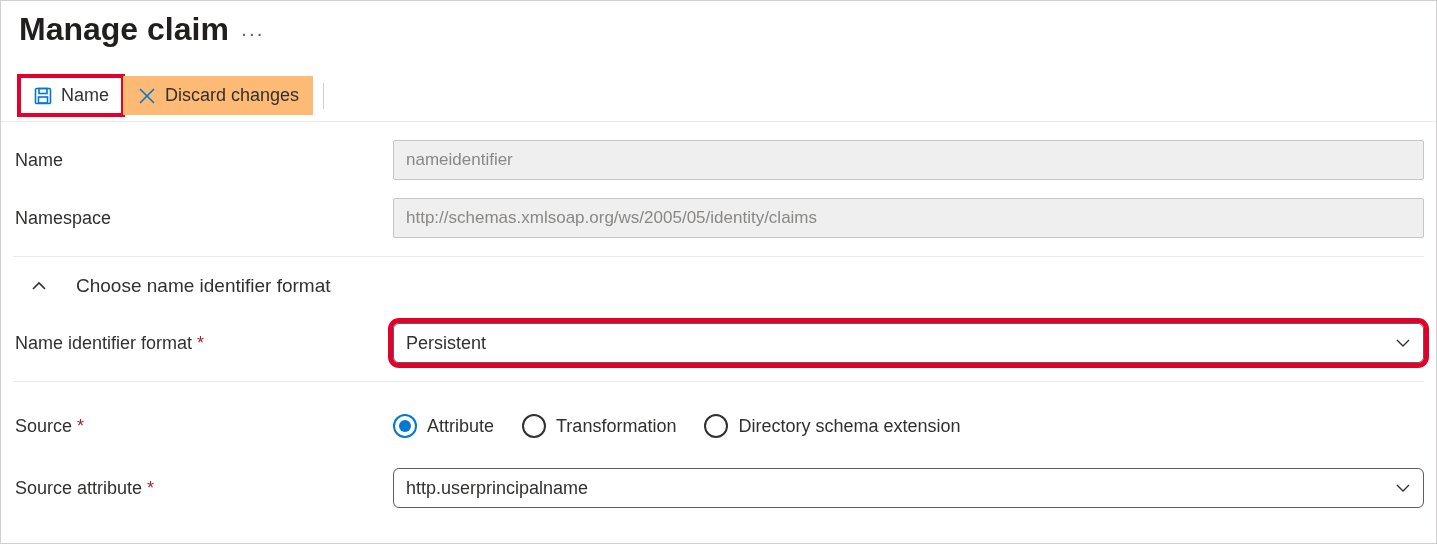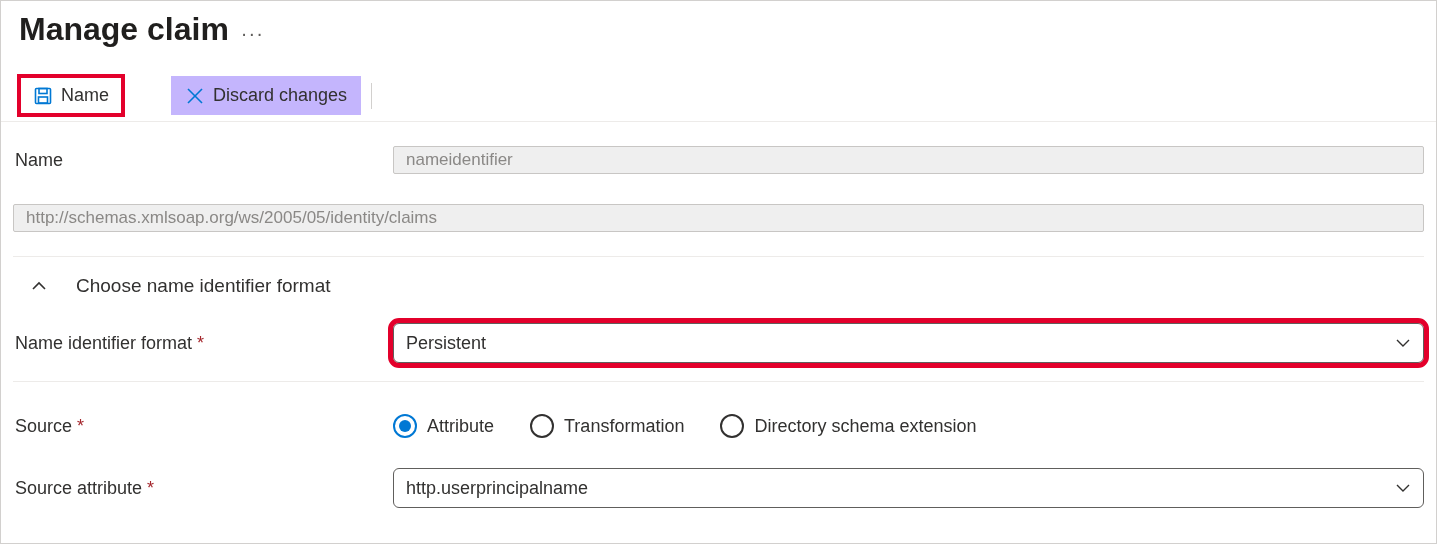--- a/index.html
+++ b/index.html
@@ -50,22 +50,21 @@
     gap: 8px;
     padding: 9px 14px;
     border: none;
     background: transparent;
     font-size: 18px;
     color: #323130;
     cursor: pointer;
     font-family: inherit;
   }
   .toolbar-btn.hover {
-    background: #c4b5fd;
-    margin-left: 48px;
+    background: #fdba74;
   }
   .toolbar-svg {
     width: 20px;
     height: 20px;
     display: block;
   }
   .toolbar-sep {
     width: 1px;
     height: 26px;
     background: #d2d0ce;
@@ -90,21 +89,21 @@
   }
   .form-label.req::after {
     content: " *";
     color: #a4262c;
   }
   .form-control {
     flex: 1;
   }
   .text-input {
     width: 100%;
-    height: 28px;
+    height: 40px;
     border: 1px solid #a6a6a6;
     border-radius: 2px;
     padding: 0 12px;
     font-size: 17px;
     font-family: inherit;
     color: #323130;
   }
   .text-input:disabled {
     background: #efefef;
     color: #8a8886;
@@ -143,21 +142,21 @@
     display: flex;
     align-items: center;
     gap: 29px;
     padding: 18px 12px 0 30px;
     font-size: 19px;
     cursor: pointer;
   }
   .radio-group {
     display: flex;
     align-items: center;
-    gap: 36px;
+    gap: 28px;
   }
   .radio-item {
     display: flex;
     align-items: center;
     gap: 10px;
     cursor: pointer;
   }
   .radio-circle {
     width: 24px;
     height: 24px;
@@ -213,20 +212,21 @@
   </div>
 
   <div class="form-row">
     <div class="form-label">Name</div>
     <div class="form-control">
       <input class="text-input" disabled="" value="nameidentifier" style="">
     </div>
   </div>
 
   <div class="form-row">
+    <div class="form-label">Namespace</div>
     <div class="form-control">
       <input class="text-input" disabled="" value="http://schemas.xmlsoap.org/ws/2005/05/identity/claims" style="">
     </div>
   </div>
 
   <hr class="hr">
 
   <div class="expander-row">
     <svg width="16" height="16" viewBox="0 0 16 16">
       <polyline points="2,11 8,5 14,11" fill="none" stroke="#323130" stroke-width="1.6"></polyline>

